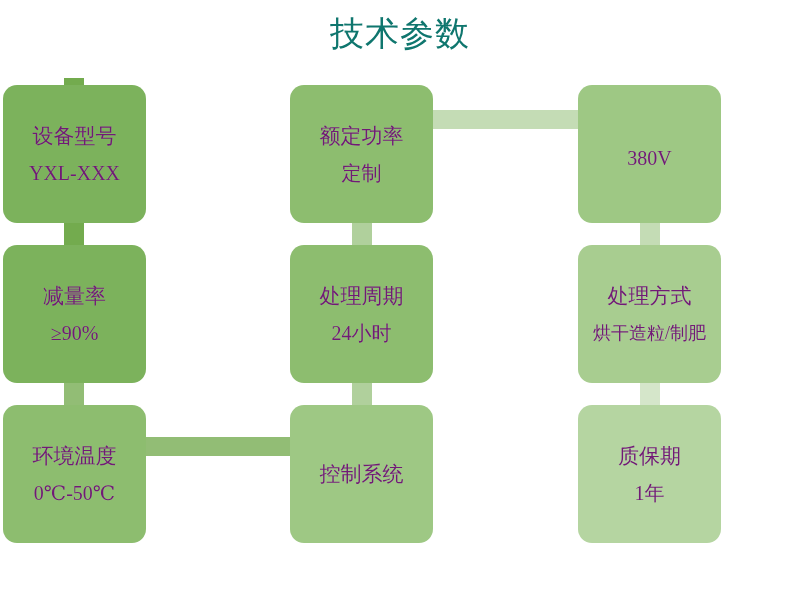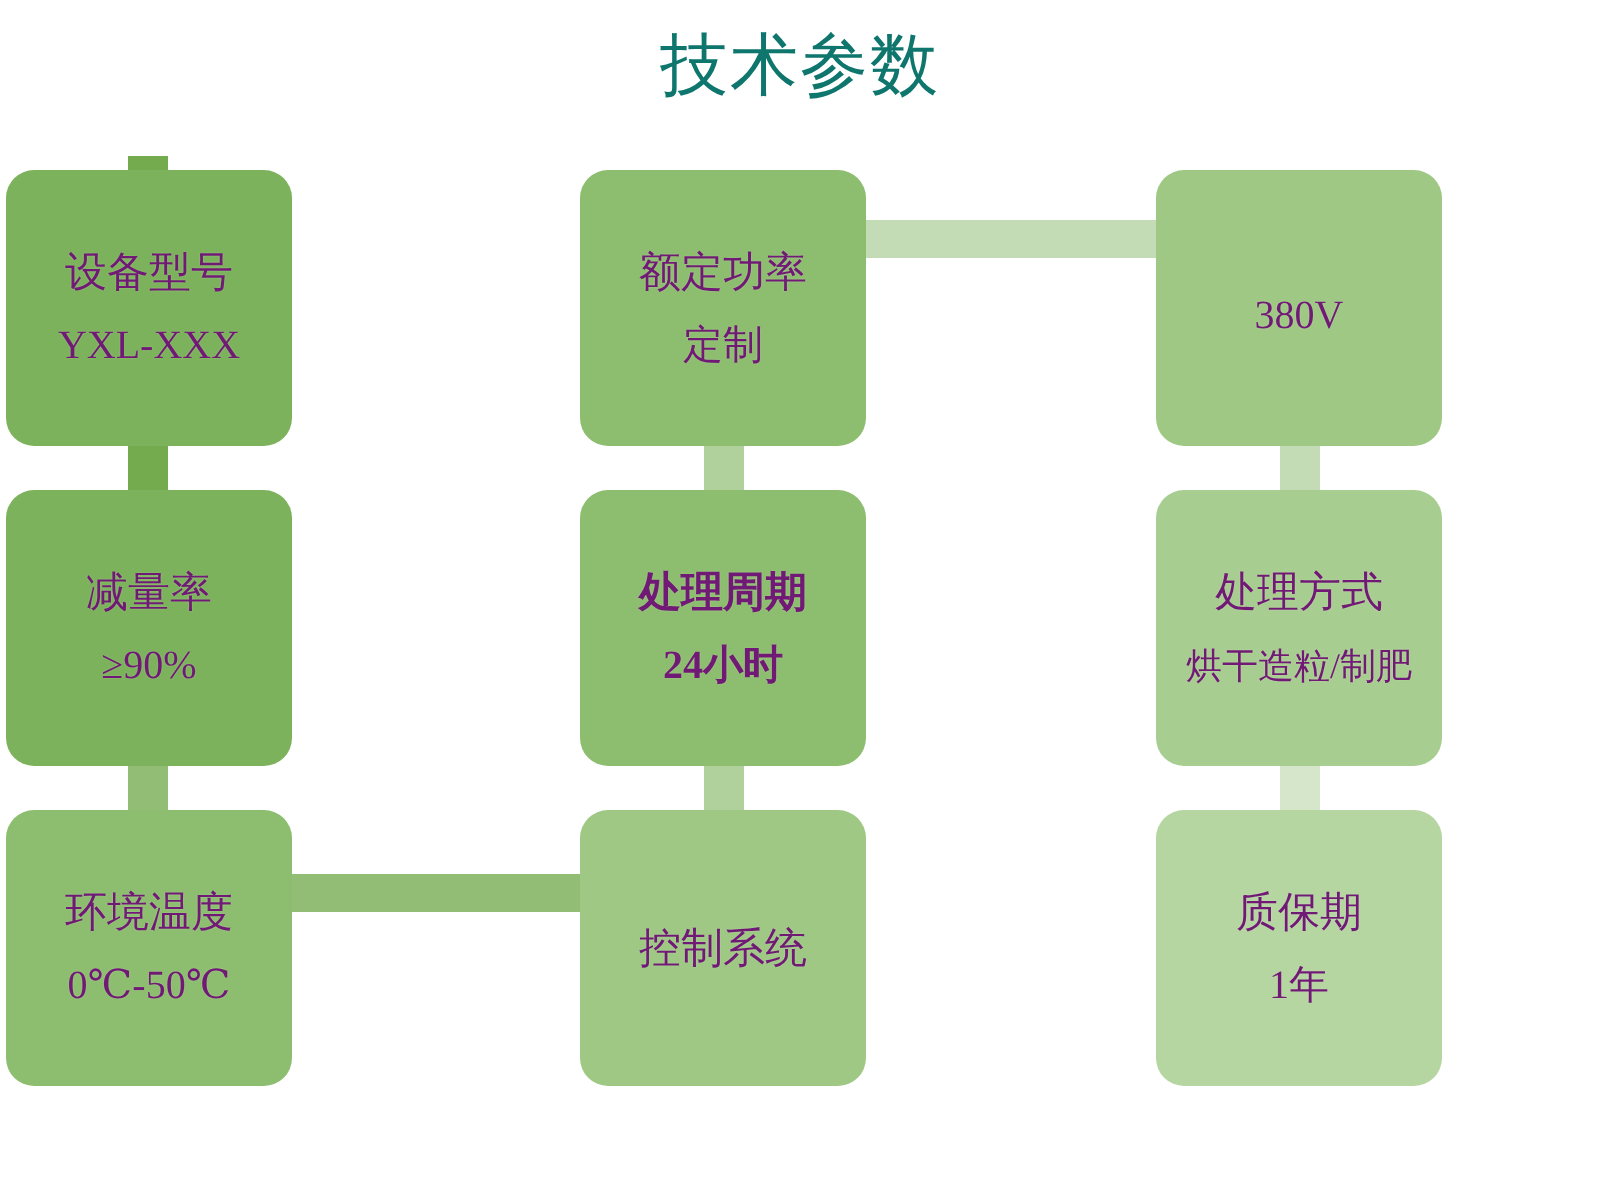--- a/index.html
+++ b/index.html
@@ -126,21 +126,21 @@
 
   <div class="card fill-3 c3 r1" style="background: rgb(158, 200, 132);">
     <div class="v">380V</div>
   </div>
 
   <div class="card fill-1 c1 r2" style="background: rgb(124, 178, 92);">
     <div class="k">减量率</div>
     <div class="v">≥90%</div>
   </div>
 
-  <div class="card fill-2 c2 r2" style="background: rgb(141, 189, 111); font-weight: bold;">
+  <div class="card fill-2 c2 r2" style="background: rgb(141, 189, 111);">
     <div class="k">处理周期</div>
     <div class="v">24小时</div>
   </div>
 
   <div class="card fill-4 c3 r2 narrow-val" style="background: rgb(168, 205, 144);">
     <div class="k">处理方式</div>
     <div class="v">烘干造粒/制肥</div>
   </div>
 
   <div class="card fill-2 c1 r3" style="background: rgb(141, 189, 111);">

